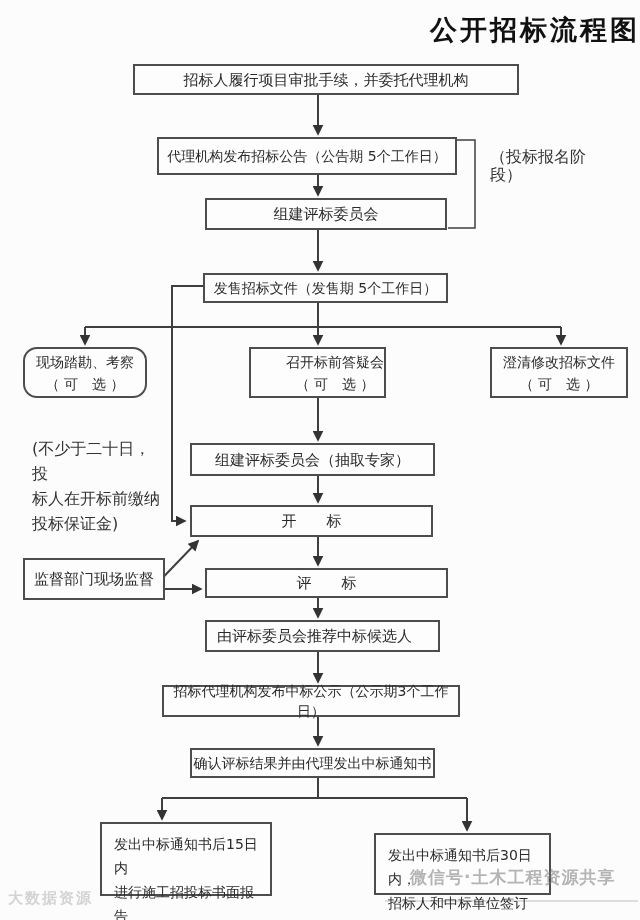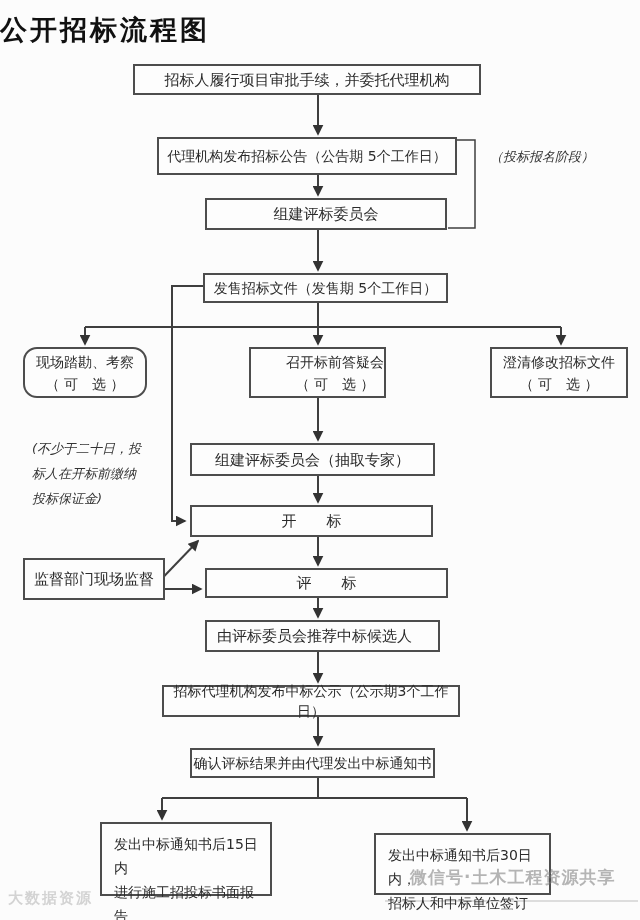--- a/index.html
+++ b/index.html
@@ -7,41 +7,41 @@
     position:relative;
     width:640px;height:920px;
     background:#fcfcfc;
     font-family:"DejaVu Sans","Liberation Sans",sans-serif;
     color:#2b2b2b;
     overflow:hidden;
   }
   #connectors{position:absolute;left:0;top:0;width:640px;height:920px;pointer-events:none;z-index:1;}
   .title{
     position:absolute;left:0;right:0;top:12px;
-    text-align:left;font-size:27px;font-weight:700;letter-spacing:3px;color:#111;
+    text-align:right;font-size:27px;font-weight:700;letter-spacing:3px;color:#111;
     z-index:2;
   }
   .node{
     position:absolute;box-sizing:border-box;
     border:2px solid #4d4d4d;background:#fdfdfd;
     display:flex;align-items:center;justify-content:center;
     flex-direction:column;
     text-align:center;font-size:15px;line-height:20px;color:#2b2b2b;
     z-index:2;
   }
   .node .node-text{display:block;}
   .small{font-size:14px;}
   .left-text{align-items:flex-start;justify-content:center;text-align:left;padding:4px 10px;}
   .para{
     align-items:flex-start;justify-content:flex-start;text-align:left;
     padding:8px 12px;font-size:14px;line-height:24px;
   }
   .pre{white-space:pre-line;}
   .note{
-    position:absolute;font-size:13px;color:#333;z-index:2;line-height:25px;font-style:italic;
+    position:absolute;font-size:16px;color:#333;z-index:2;line-height:25px;
   }
   .watermark{
     position:absolute;z-index:5;pointer-events:none;
   }
   .wm-right{
     left:410px;top:866px;width:232px;
     font-size:17px;letter-spacing:1px;font-weight:700;
     color:rgba(120,120,120,0.55);
   }
   .wm-left{
@@ -83,21 +83,21 @@
       <line x1="318" y1="778" x2="318" y2="798"></line>
       <line x1="162" y1="798" x2="467" y2="798"></line>
       <line x1="162" y1="798" x2="162" y2="819" marker-end="url(#arrow)"></line>
       <line x1="467" y1="798" x2="467" y2="830" marker-end="url(#arrow)"></line>
       <line x1="385" y1="901" x2="638" y2="901" stroke="#b8b8b8" stroke-width="1.5" opacity="0.6"></line>
     </g>
   </svg>
 
   <div class="title">公开招标流程图</div>
 
-  <div class="node" style="left:133px;top:64px;width:348px;height:31px">
+  <div class="node" style="left:133px;top:64px;width:386px;height:31px">
     <span class="node-text">招标人履行项目审批手续，并委托代理机构</span>
   </div>
 
   <div class="node small" style="left:157px;top:137px;width:300px;height:38px">
     <span class="node-text">代理机构发布招标公告（公告期 5个工作日）</span>
   </div>
 
   <div class="note" style="left:490px;top:148px;width:120px;line-height:18px;">（投标报名阶段）</div>
 
   <div class="node" style="left:205px;top:198px;width:242px;height:32px">

